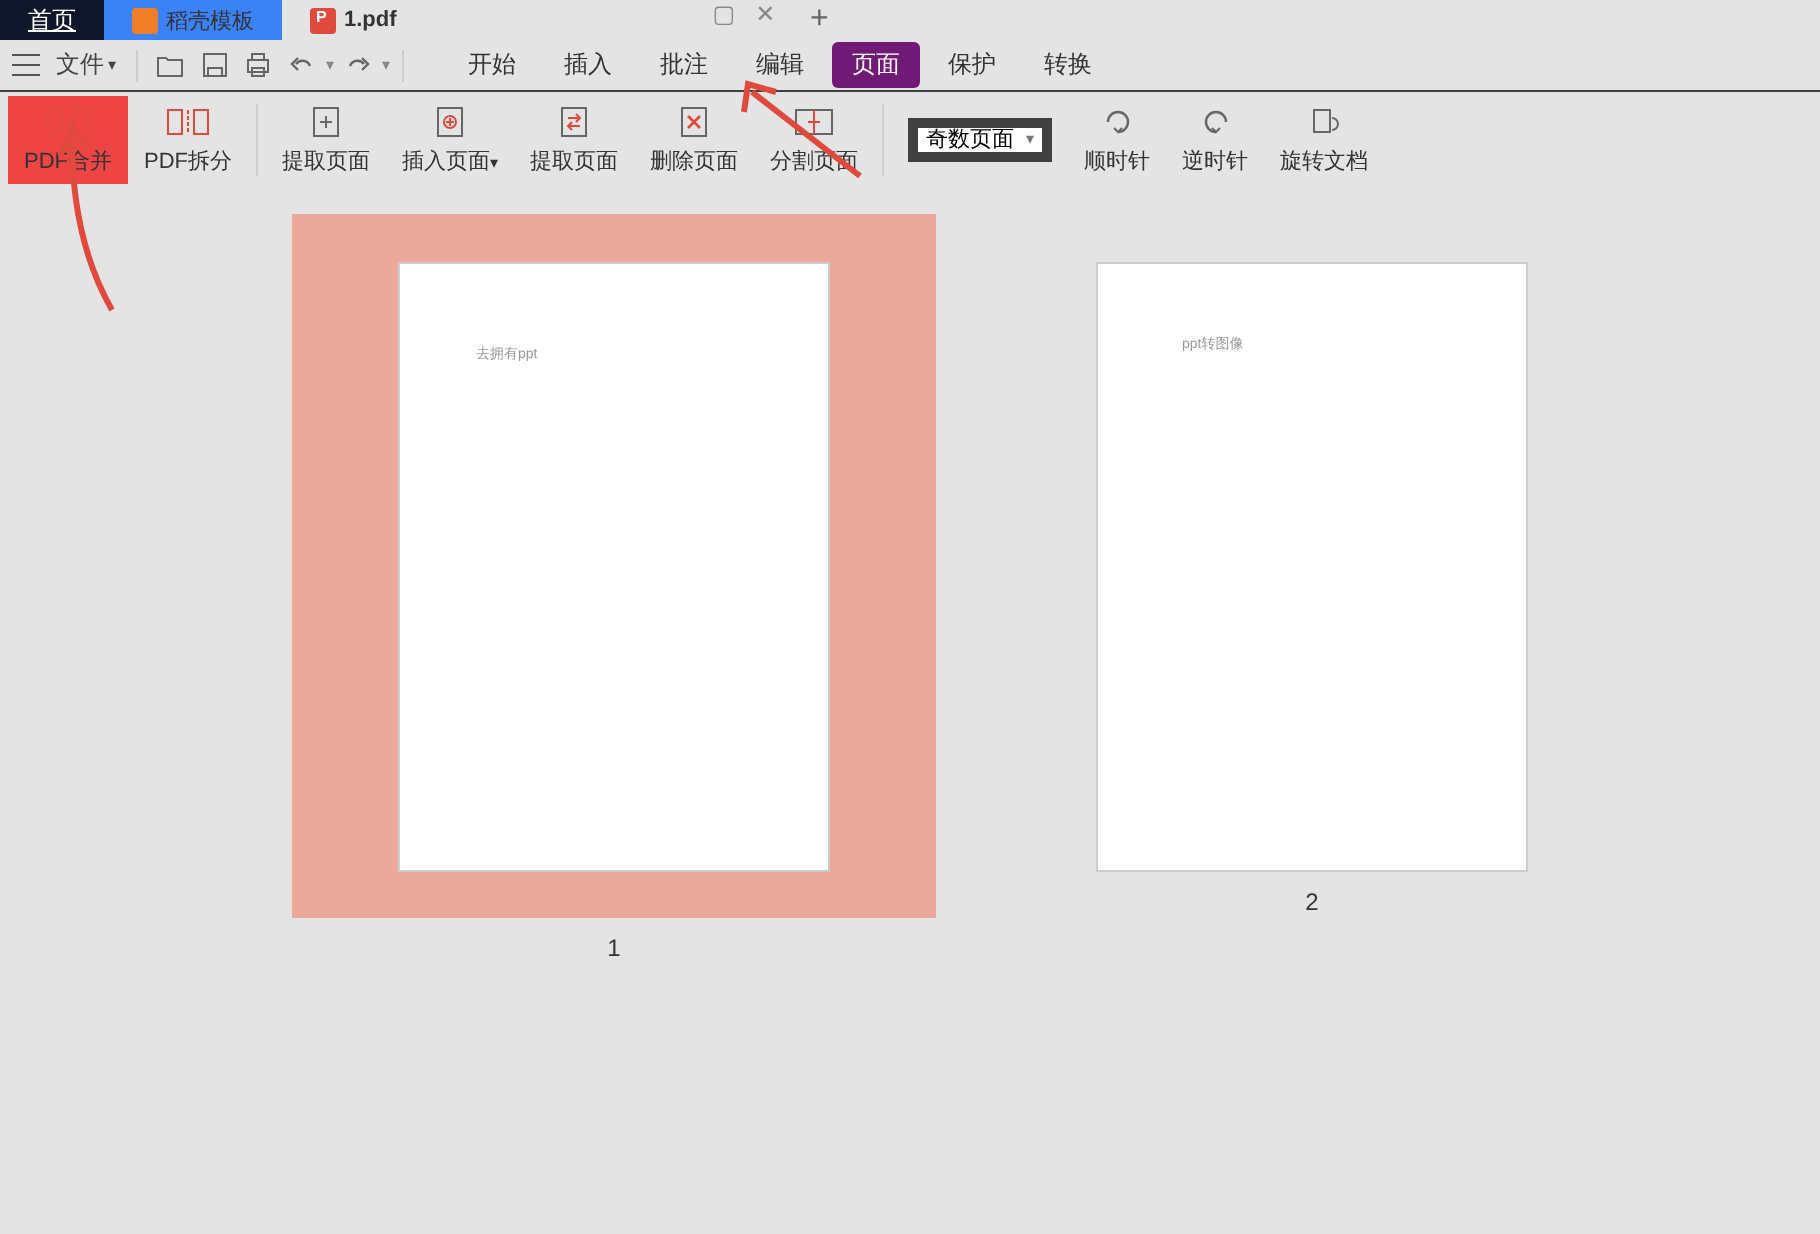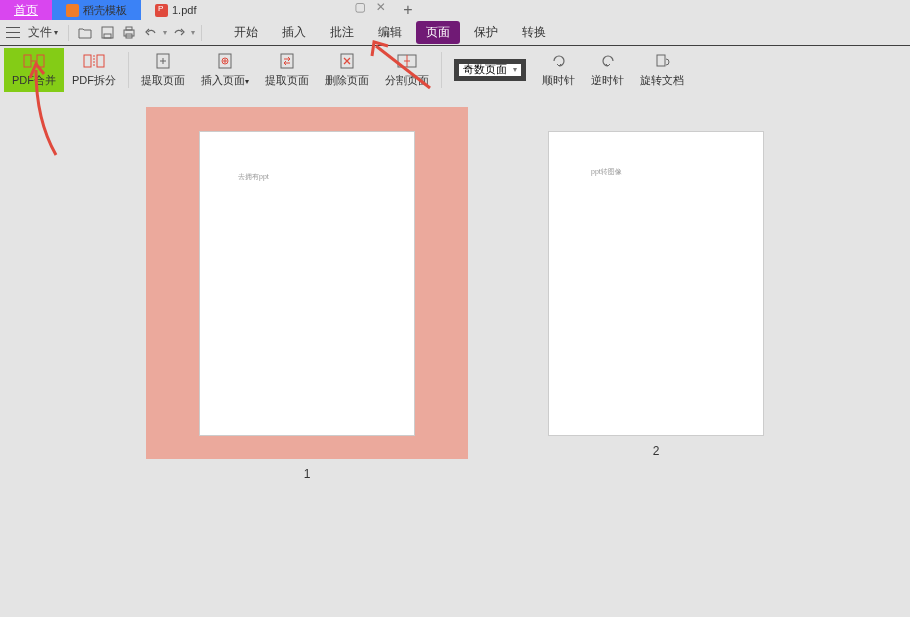--- a/index.html
+++ b/index.html
@@ -22,34 +22,35 @@
     }
     .tab {
       display: flex;
       align-items: center;
       padding: 0 14px;
       font-size: 11px;
       position: relative;
       cursor: pointer;
     }
     .tab-home {
-      background: #d946ef;
+      background: #0f172a;
       color: #fff;
       font-size: 12px;
       text-decoration: underline;
     }
     .tab-doc {
       background: #3b82f6;
       color: #333;
       gap: 4px;
     }
     .tab-active {
       background: #e4e4e4;
       color: #333;
       gap: 4px;
+      font-weight: bold;
     }
     .tab-icon {
       width: 13px;
       height: 13px;
       display: inline-block;
     }
     .tab-icon-orange { background: #f07d29; border-radius: 2px; }
     .tab-icon-red { background: #e04a3d; border-radius: 2px; position: relative; }
     .tab-icon-red::after { content: 'P'; color: #fff; font-size: 8px; position: absolute; left: 3px; top: 0px; }
     .tab-active-spacer { flex: 1; }
@@ -130,21 +131,21 @@
       align-items: center;
       justify-content: center;
       height: 44px;
       padding: 0 8px;
       font-size: 11px;
       color: #333;
       cursor: pointer;
       gap: 2px;
     }
     .tool-btn.highlighted {
-      background: #84cc16;
+      background: #ef4444;
     }
     .tool-btn .icon {
       width: 22px;
       height: 20px;
       display: flex;
       align-items: center;
       justify-content: center;
     }
     .tool-sep {
       width: 1px;

